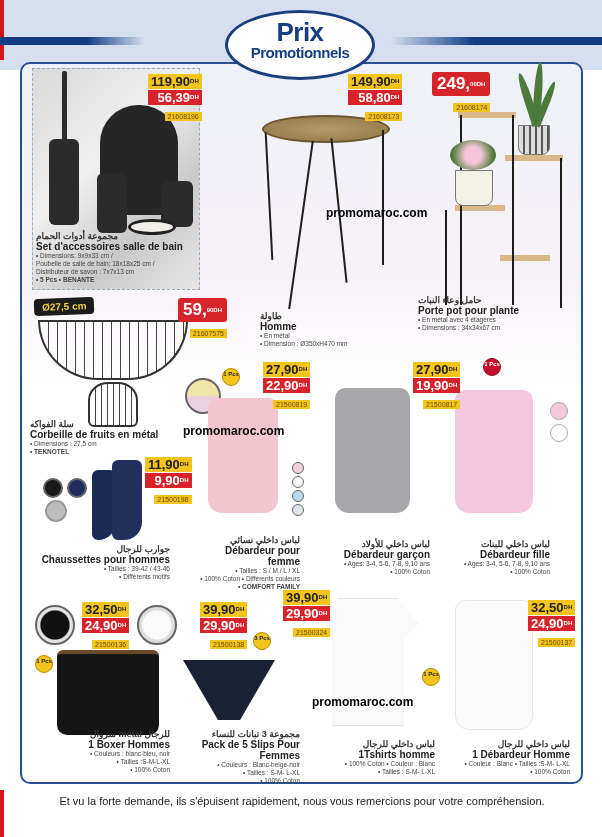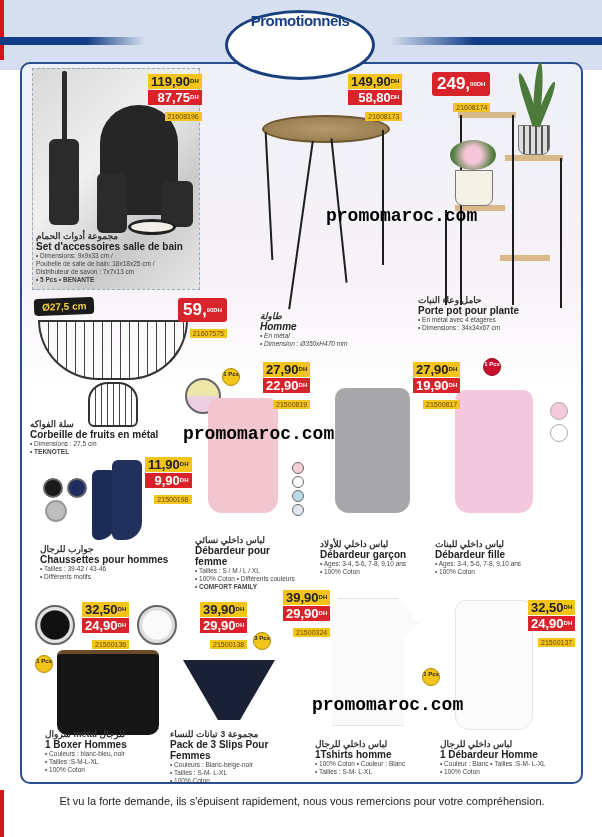--- a/index.html
+++ b/index.html
@@ -19,23 +19,23 @@
   .old { display: inline-block; background: #f2c41c; color: #222; font-size: 13px; padding: 0 3px; line-height: 15px; }
   .new { display: block; background: #d9232b; color: #fff; font-size: 13px; padding: 0 3px; line-height: 15px; }
   .unit { font-size: 6px; vertical-align: top; }
   .ref { display: inline-block; background: #f2c41c; color: #6b4b00; font-size: 7px; font-weight: normal; padding: 0 3px; line-height: 9px; }
   .bigprice { display: inline-block; background: #d9232b; color: #fff; font-size: 17px; padding: 2px 5px; border-radius: 3px; line-height: 20px; }
 
   .desc { position: absolute; font-size: 8px; color: #222; line-height: 9px; z-index: 4; }
   .desc .ar { font-weight: bold; font-size: 9px; color: #333; }
   .desc .fr { font-weight: bold; font-size: 10px; color: #222; line-height: 11px; }
   .desc .li { font-size: 6.5px; color: #444; line-height: 8px; }
-  .desc.center { text-align: left; }
-
-  .watermark { position: absolute; font-size: 18px; font-weight: bold; color: #000; z-index: 6; font-family: Liberation Mono, monospace; }
+  .desc.center { text-align: right; }
+
+  .watermark { position: absolute; font-size: 12px; font-weight: bold; color: #000; z-index: 6; font-family: Liberation Sans, sans-serif; }
   .pcs-badge { position: absolute; width: 18px; height: 18px; border-radius: 50%; background: #f2c41c; border: 1px solid #b58a00; font-size: 6px; font-weight: bold; text-align: center; line-height: 7px; padding-top: 2px; color: #222; z-index: 4; }
   .pcs-badge.red { background: #c8102e; color: #fff; border-color: #8a0a1f; }
 
   .img-photo { position: absolute; left: 32px; top: 68px; width: 168px; height: 222px; background: linear-gradient(135deg, #d8d8d8 0%, #f0f0f0 40%, #c9c9c9 70%, #e6e6e6 100%); border: 1px dashed #9ab; }
   .obj { position: absolute; background: #2b2b2b; border-radius: 6px; }
   .soap { position: absolute; background: #f2efe9; border-radius: 50%; }
   .table-top { position: absolute; left: 262px; top: 115px; width: 128px; height: 28px; border-radius: 50%; background: radial-gradient(ellipse, #b59a6a 0%, #8f7447 100%); border: 2px solid #6e5630; }
   .leg { position: absolute; background: #1e1e1e; width: 2px; }
   .shelf { position: absolute; background: #d9b98a; height: 6px; }
   .plant-pot { position: absolute; background: #e8e8e8; border: 1px solid #777; border-radius: 0 0 8px 8px; }
@@ -58,34 +58,35 @@
 <div class="page-bg"></div>
 <div class="header-band"></div>
 <div class="red-edge"></div>
 <div class="red-edge-bottom"></div>
 <div class="blue-stripe-left"></div>
 <div class="blue-stripe-right"></div>
 
 <div class="frame"></div>
 
 <div class="oval">
+  <div class="t1">Prix</div>
   <div class="t2">Promotionnels</div>
 </div>
 
 <div class="img-photo">
   <div class="obj" style="left:16px;top:70px;width:30px;height:86px;"></div>
   <div class="obj" style="left:29px;top:2px;width:5px;height:70px;border-radius:2px;"></div>
   <div class="obj" style="left:67px;top:36px;width:78px;height:110px;border-radius:38px 38px 6px 6px;background:#262626;"></div>
   <div class="obj" style="left:64px;top:104px;width:30px;height:60px;"></div>
   <div class="obj" style="left:128px;top:112px;width:32px;height:46px;"></div>
   <div class="soap" style="left:95px;top:150px;width:48px;height:16px;border:3px solid #222;"></div>
 </div>
 <div class="price" style="left:148px;top:72px;">
   <span class="old"><span>119,90</span><span class="unit">DH</span></span><br>
-  <span class="new"><span>87,75</span><span class="unit">DH</span></span>
+  <span class="new"><span>56,39</span><span class="unit">DH</span></span>
   <span class="ref">21608196</span>
 </div>
 <div class="desc" style="left:36px;top:232px;width:165px;">
   <div class="ar">مجموعة أدوات الحمام</div>
   <div class="fr">Set d'accessoires salle de bain</div>
   <div class="li">• Dimensions: 9x9x33 cm /</div>
   <div class="li">Poubelle de salle de bain: 18x18x25 cm /</div>
   <div class="li">Distributeur de savon : 7x7x13 cm</div>
   <div class="li" style="font-weight:bold;">• 5 Pcs • BENANTE</div>
 </div>
@@ -93,21 +94,21 @@
 <div class="table-top"></div>
 <div class="leg" style="left:268px;top:132px;height:128px;transform:rotate(-3deg);"></div>
 <div class="leg" style="left:300px;top:140px;height:170px;transform:rotate(8deg);"></div>
 <div class="leg" style="left:338px;top:138px;height:145px;transform:rotate(-6deg);"></div>
 <div class="leg" style="left:382px;top:130px;height:135px;"></div>
 <div class="price" style="left:348px;top:72px;">
   <span class="old"><span>149,90</span><span class="unit">DH</span></span><br>
   <span class="new"><span>58,80</span><span class="unit">DH</span></span>
   <span class="ref">21608173</span>
 </div>
-<div class="desc" style="left:260px;top:312px;width:130px;font-style:italic;">
+<div class="desc" style="left:260px;top:312px;width:130px;">
   <div class="ar">طاولة</div>
   <div class="fr">Homme</div>
   <div class="li">• En métal</div>
   <div class="li">• Dimension : Ø350xH470 mm</div>
 </div>
 
 <div>
   <div class="shelf" style="left:458px;top:112px;width:58px;"></div>
   <div class="shelf" style="left:505px;top:155px;width:58px;"></div>
   <div class="shelf" style="left:455px;top:205px;width:50px;"></div>
@@ -232,21 +233,21 @@
 
 <div class="pcs-badge" style="left:253px;top:632px;">3 Pcs</div>
 <div class="slip" style="left:183px;top:660px;width:92px;height:60px;"></div>
 <div class="price" style="left:200px;top:600px;">
   <span class="old"><span>39,90</span><span class="unit">DH</span></span><br>
   <span class="new"><span>29,90</span><span class="unit">DH</span></span>
   <span class="ref">21500138</span>
 </div>
 <div class="desc center" style="left:170px;top:730px;width:130px;">
   <div class="ar">مجموعة 3 تبانات للنساء</div>
-  <div class="fr">Pack de 3 Slips Pour Femmes</div>
+  <div class="fr">Pack de 5 Slips Pour Femmes</div>
   <div class="li">• Couleurs : Blanc-beige-noir</div>
   <div class="li">• Tailles : S-M- L-XL</div>
   <div class="li">• 100% Coton</div>
 </div>
 
 <div class="tshirt" style="left:318px;top:598px;width:100px;height:128px;"></div>
 <div class="pcs-badge" style="left:422px;top:668px;">1 Pcs</div>
 <div class="price" style="left:283px;top:588px;">
   <span class="old"><span>39,90</span><span class="unit">DH</span></span><br>
   <span class="new"><span>29,90</span><span class="unit">DH</span></span>

